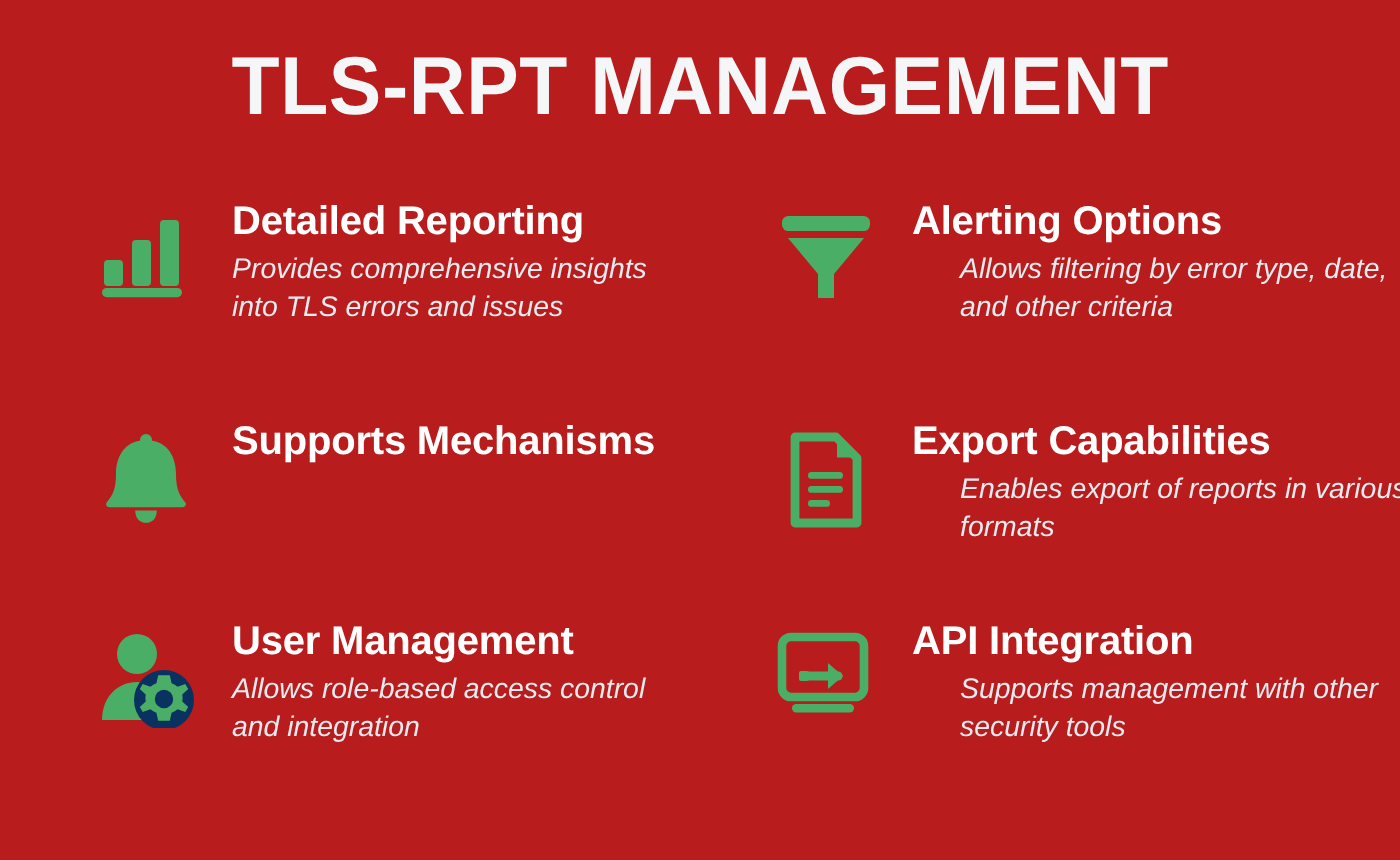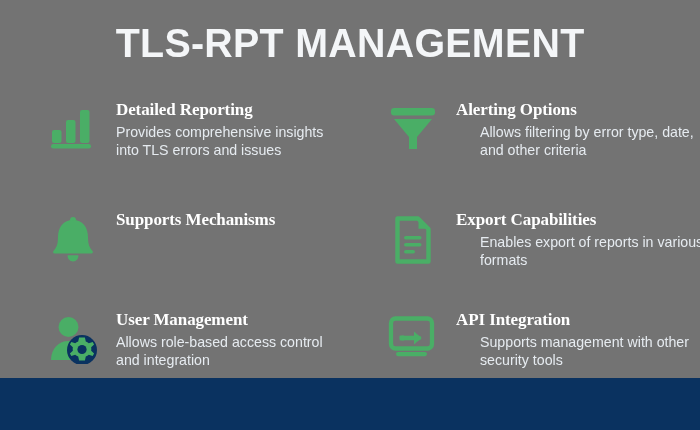--- a/index.html
+++ b/index.html
@@ -10,22 +10,22 @@
     width: 700px;
     height: 430px;
     overflow: hidden;
     background: #0a3260;
     font-family: "Liberation Sans", sans-serif;
     -webkit-font-smoothing: antialiased;
   }
   .poster {
     position: relative;
     width: 700px;
-    height: 378px;
-    background: #737373;
+    height: 430px;
+    background: #b91c1c;
     box-sizing: border-box;
   }
 
   
   .title-wrap {
     position: absolute;
     top: 0;
     left: 0;
     width: 700px;
     height: 86px;
@@ -78,36 +78,36 @@
   }
   .icon-box svg {
     display: block;
   }
   .feature-text {
     flex: 1 1 auto;
     padding-top: 0px;
     min-width: 0;
   }
   .feature-title {
-    font-size: 17px;
+    font-size: 20px;
     font-weight: bold;
     color: #ffffff;
     line-height: 1.15;
     margin: 0 0 3px 0;
     letter-spacing: -0.1px;
     white-space: nowrap;
-    font-family: Liberation Serif, serif;
   }
   .feature-desc {
     font-size: 14.2px;
     font-weight: normal;
     color: #e6ebf0;
     line-height: 1.32;
     margin: 0;
     max-width: 230px;
+    font-style: italic;
   }
   .col-right .feature-desc {
     max-width: 235px;
     margin-left: 24px;
   }
 </style>
 </head>
 <body>
 
 <div class="poster">

